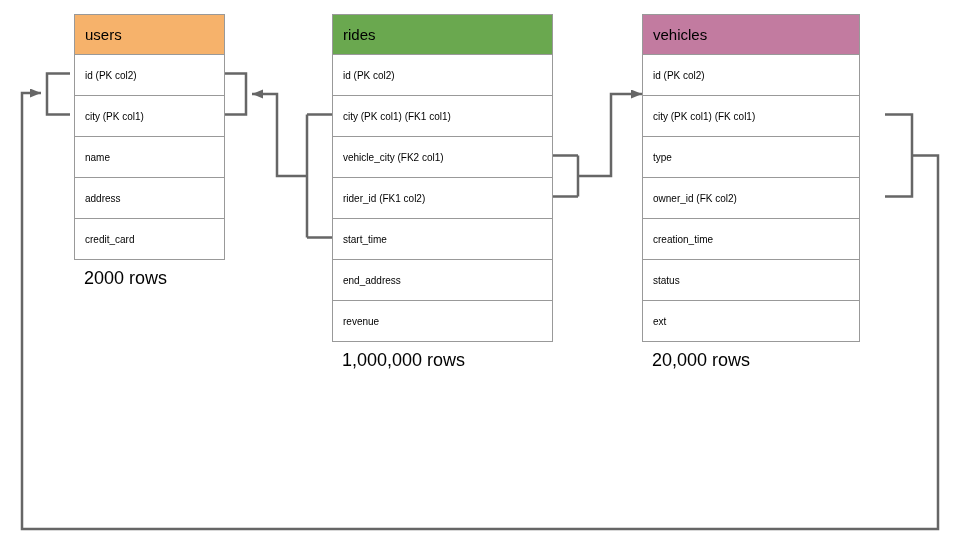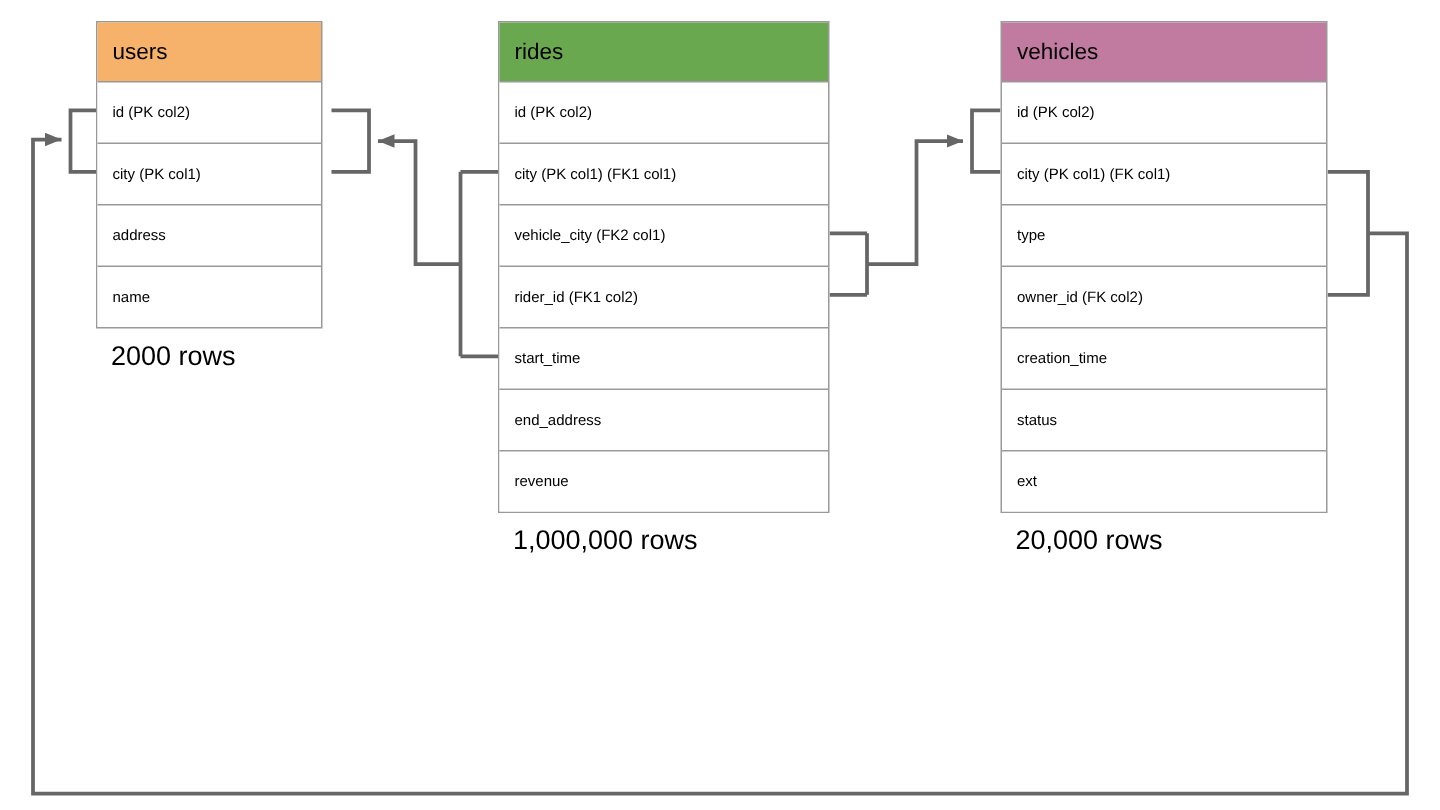--- a/index.html
+++ b/index.html
@@ -65,28 +65,29 @@
       <path class="connector" marker-end="url(#arrowhead)" d="M553 155.5 H578 M553 196.5 H578 M578 155.5 V196.5 M578 176 H611 V94 H642" stroke="#666666"></path>
     </g>
 
     <g>
       <path class="connector" d="M70 73.5 H47 V114.5 H70" stroke="#666666"></path>
       <path class="connector" d="M885 114.5 H912 V196.5 H885" stroke="#666666"></path>
       <path class="connector" marker-end="url(#arrowhead)" d="M912 155.5 H938 V529 H22 V93 H41" stroke="#666666"></path>
     </g>
   </svg>
 
-  <div class="table" style="left:64px; top:14px; width:151px;">
+  <div class="table" style="left:74px; top:14px; width:151px;">
     <div class="box" style="width:151px;">
       <div class="thead" style="background: rgb(246, 178, 107);">users</div>
       <div>
           <div class="cell">id (PK col2)</div>
           <div class="cell">city (PK col1)</div>
+          <div class="cell">name</div>
           <div class="cell">address</div>
-          <div class="cell">name</div>
+          <div class="cell">credit_card</div>
         </div>
     </div>
     <div class="caption">2000 rows</div>
   </div>
 
   <div class="table" style="left:332px; top:14px; width:221px;">
     <div class="box" style="width:221px;">
       <div class="thead" style="background: rgb(106, 168, 79);">rides</div>
       <div>
           <div class="cell">id (PK col2)</div>
@@ -94,21 +95,21 @@
           <div class="cell">vehicle_city (FK2 col1)</div>
           <div class="cell">rider_id (FK1 col2)</div>
           <div class="cell">start_time</div>
           <div class="cell">end_address</div>
           <div class="cell">revenue</div>
         </div>
     </div>
     <div class="caption">1,000,000 rows</div>
   </div>
 
-  <div class="table" style="left:667px; top:14px; width:218px;">
+  <div class="table" style="left:642px; top:14px; width:218px;">
     <div class="box" style="width:218px;">
       <div class="thead" style="background: rgb(194, 123, 160);">vehicles</div>
       <div>
           <div class="cell">id (PK col2)</div>
           <div class="cell">city (PK col1) (FK col1)</div>
           <div class="cell">type</div>
           <div class="cell">owner_id (FK col2)</div>
           <div class="cell">creation_time</div>
           <div class="cell">status</div>
           <div class="cell">ext</div>

